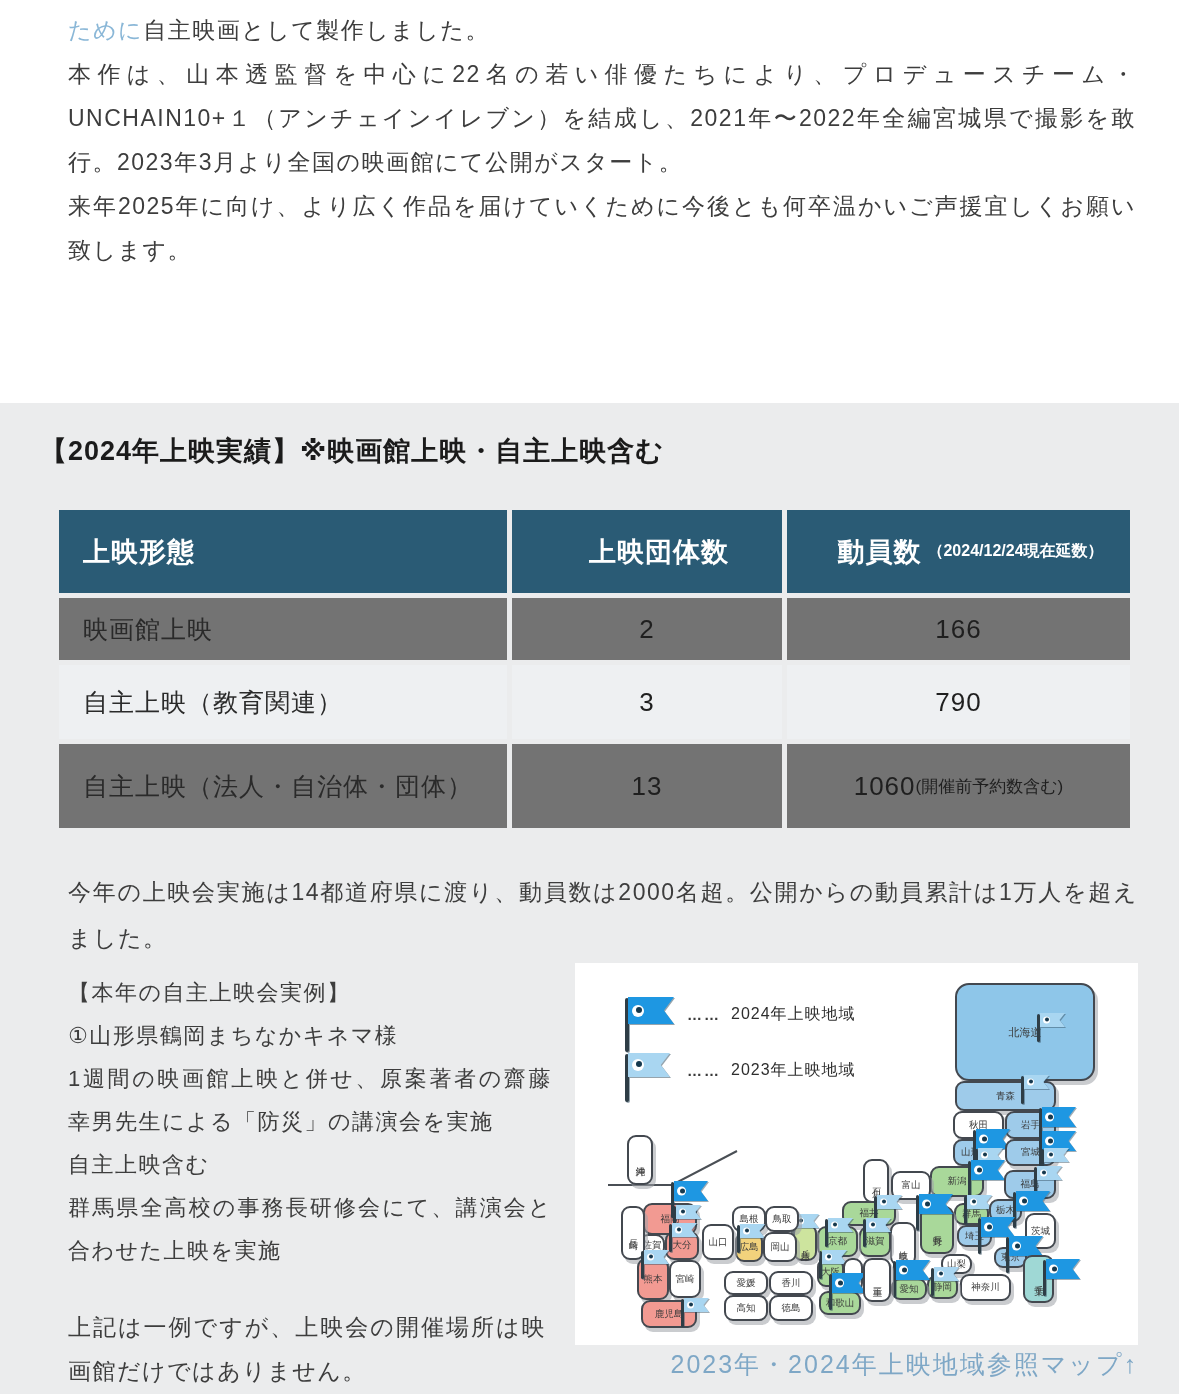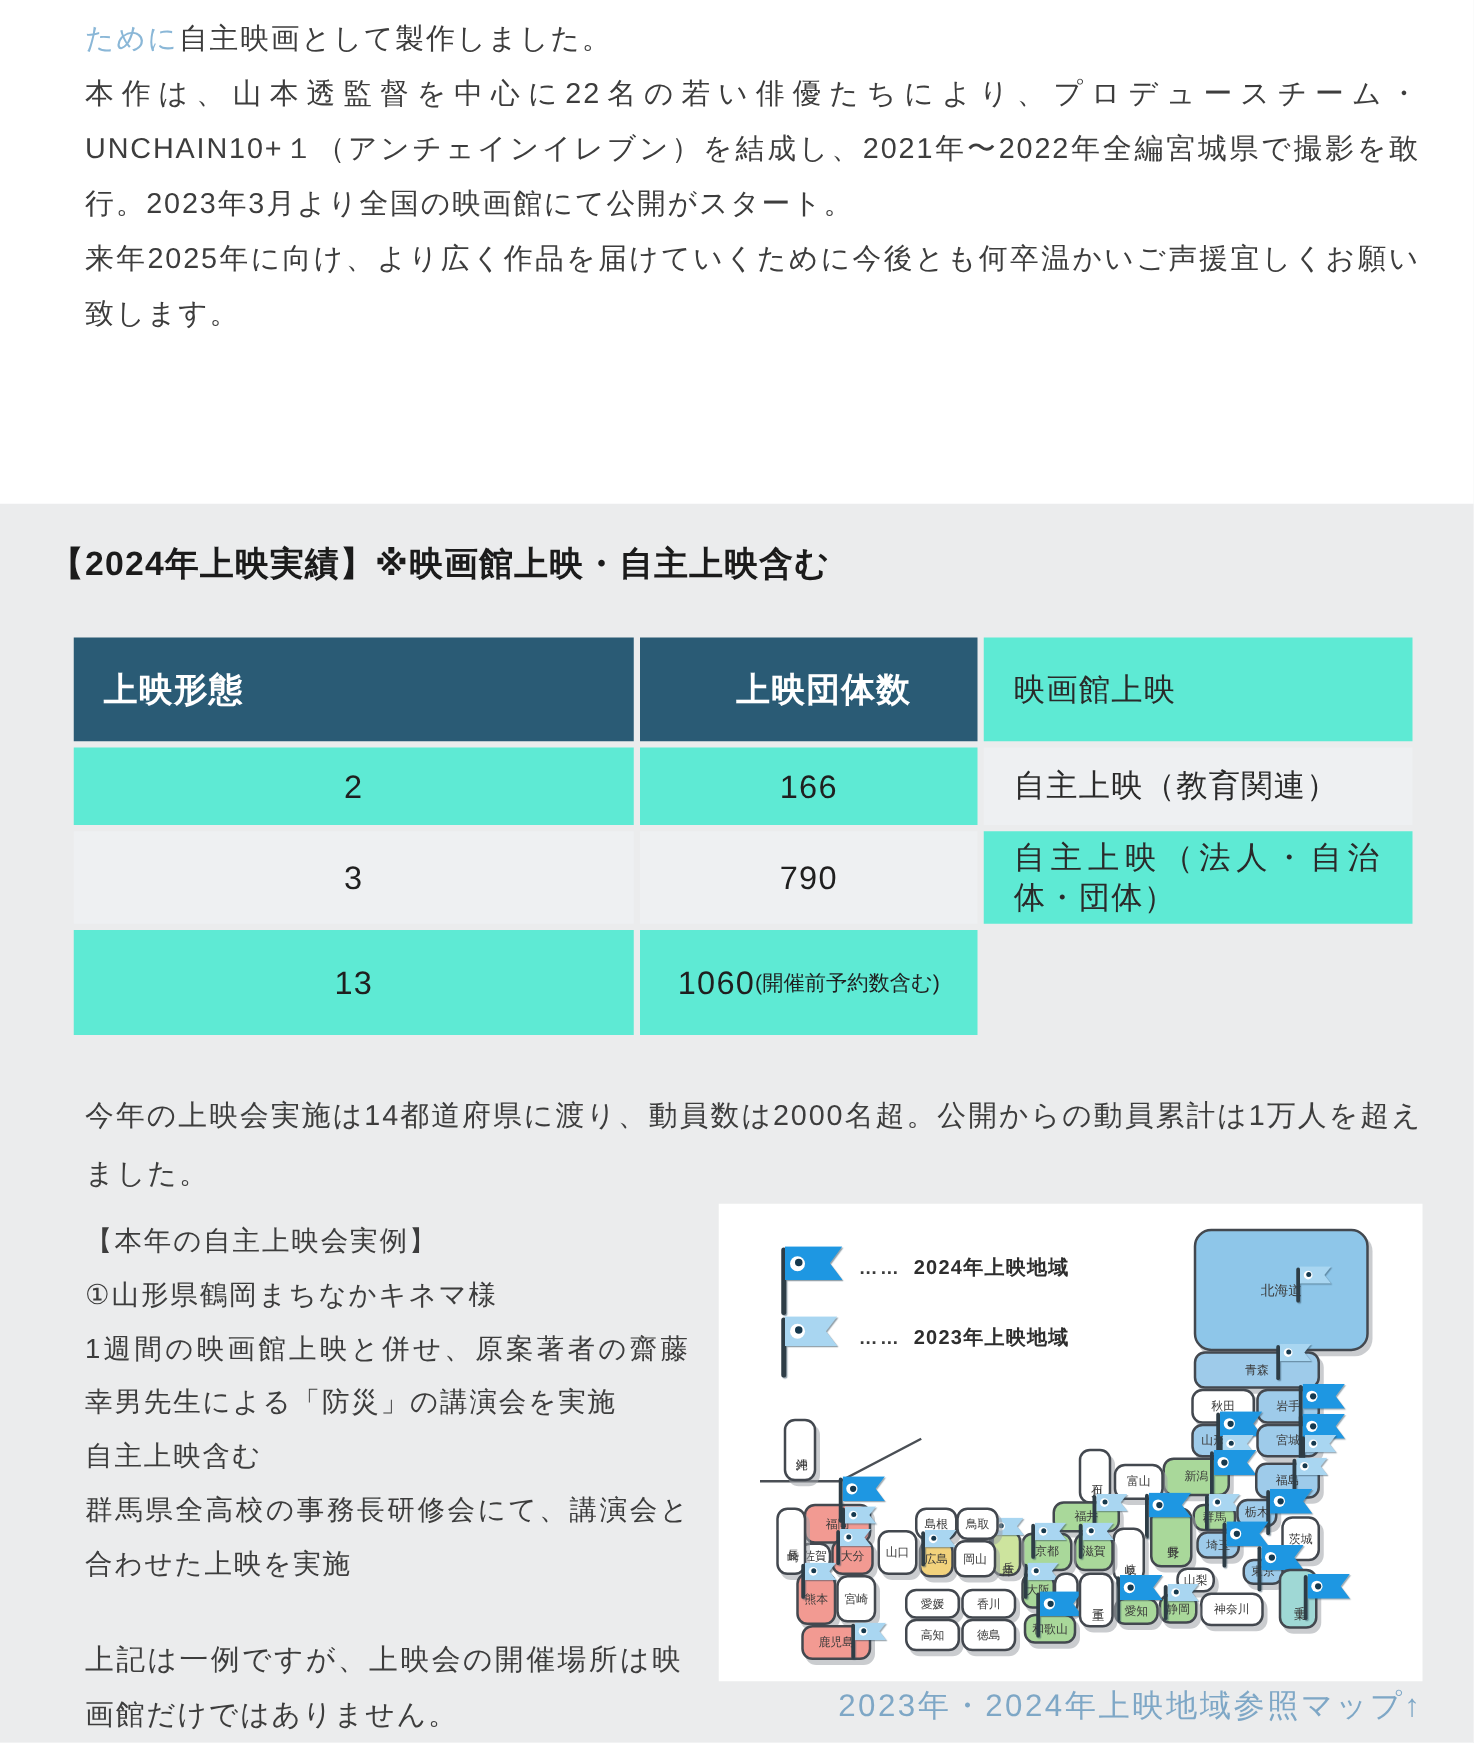--- a/index.html
+++ b/index.html
@@ -31,21 +31,21 @@
     position:absolute;left:59px;top:107px;width:1071px;
     display:grid;grid-template-columns:448px 270px 343px;
     grid-template-rows:83px 62px 74px 84px;gap:5px;
   }
   .cell{display:flex;align-items:center;justify-content:center;}
   .cell.head{background:#2a5b75;color:#ffffff;font-weight:bold;font-size:27px;letter-spacing:1px;padding-left:24px;}
   .cell.head.first,.cell.body.first{justify-content:flex-start;padding-left:24px;}
   .cell.head .subnote{font-size:16px;font-weight:bold;margin-left:6px;letter-spacing:0;}
   .cell.body{font-size:26px;color:#1f1f1f;letter-spacing:1px;}
   .cell.body.first{font-size:25px;color:#2a2a2a;line-height:32px;padding-right:26px;text-align:justify;}
-  .row-a{background:#5eead4;}
+  .row-a{background:#737373;}
   .row-b{background:#eef0f2;}
   .cell .note-small{font-size:17px;letter-spacing:0;}
   
   .summary{
     position:absolute;left:68px;top:466px;width:1070px;
     font-size:23px;line-height:46px;letter-spacing:1.5px;text-align:justify;color:#3d3d3d;
   }
   .examples{
     position:absolute;left:68px;top:568px;width:484px;
     font-size:22px;line-height:43px;letter-spacing:1.5px;text-align:justify;color:#3d3d3d;
@@ -57,21 +57,21 @@
   }
   
   .map-box{
     position:absolute;left:575px;top:560px;width:563px;height:382px;
     background:#ffffff;
   }
   .legend{position:absolute;left:50px;top:34px;}
   .legend-row{display:flex;align-items:center;margin-bottom:22px;height:34px;}
   .legend-row .flagwrap{width:62px;position:relative;height:34px;}
   .legend-row .dots{font-size:15px;font-weight:bold;color:#3a3a3a;letter-spacing:2px;margin-right:10px;}
-  .legend-row .lab{font-size:16px;font-weight:bold;color:#2e2e2e;letter-spacing:1px;}
+  .legend-row .lab{font-size:16px;font-weight:normal;color:#2e2e2e;letter-spacing:1px;}
   .tile{
     position:absolute;border:2px solid #43484f;border-radius:9px;
     box-shadow:3px 4px 0 rgba(158,163,168,.55);
     display:flex;align-items:center;justify-content:center;
     font-size:9.5px;color:#3a3a3a;white-space:nowrap;z-index:2;
   }
   .tile.big{border-radius:14px;font-size:11px;}
   .tile.vert{writing-mode:vertical-rl;letter-spacing:1px;}
   
   .flag{position:absolute;z-index:6;filter:drop-shadow(1px 1px 0 rgba(46,74,92,.45));}
@@ -111,20 +111,24 @@
 <div class="section">
 
   <div class="section-heading">【2024年上映実績】※映画館上映・自主上映含む</div>
 
   <div class="rtable">
     <div class="cell head first">
       <span>上映形態</span>
     </div>
     <div class="cell head">
       <span>上映団体数</span>
+    </div>
+    <div class="cell head">
+      <span>動員数</span>
+      <span class="subnote">（2024/12/24現在延数）</span>
     </div>
 
   <div class="cell body first row-a">映画館上映</div>
       <div class="cell body row-a">2</div>
       <div class="cell body row-a">
         <span>166</span>
       </div>
       <div class="cell body first row-b">自主上映（教育関連）</div>
       <div class="cell body row-b">3</div>
       <div class="cell body row-b">

